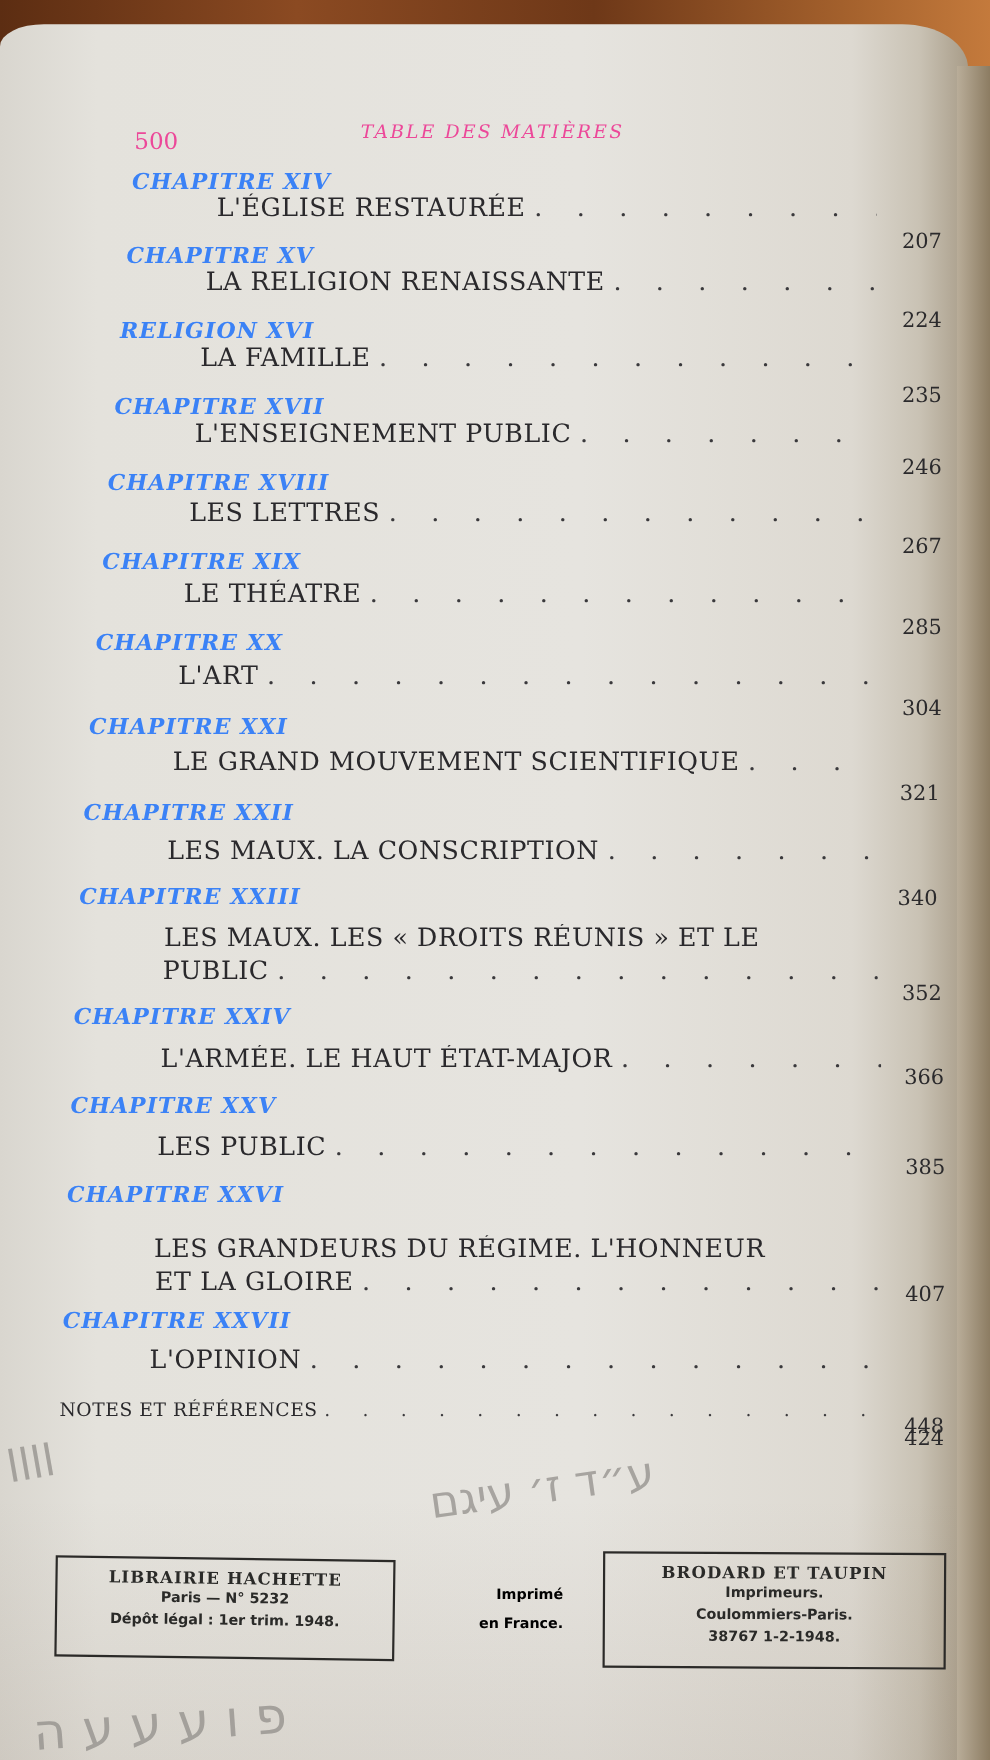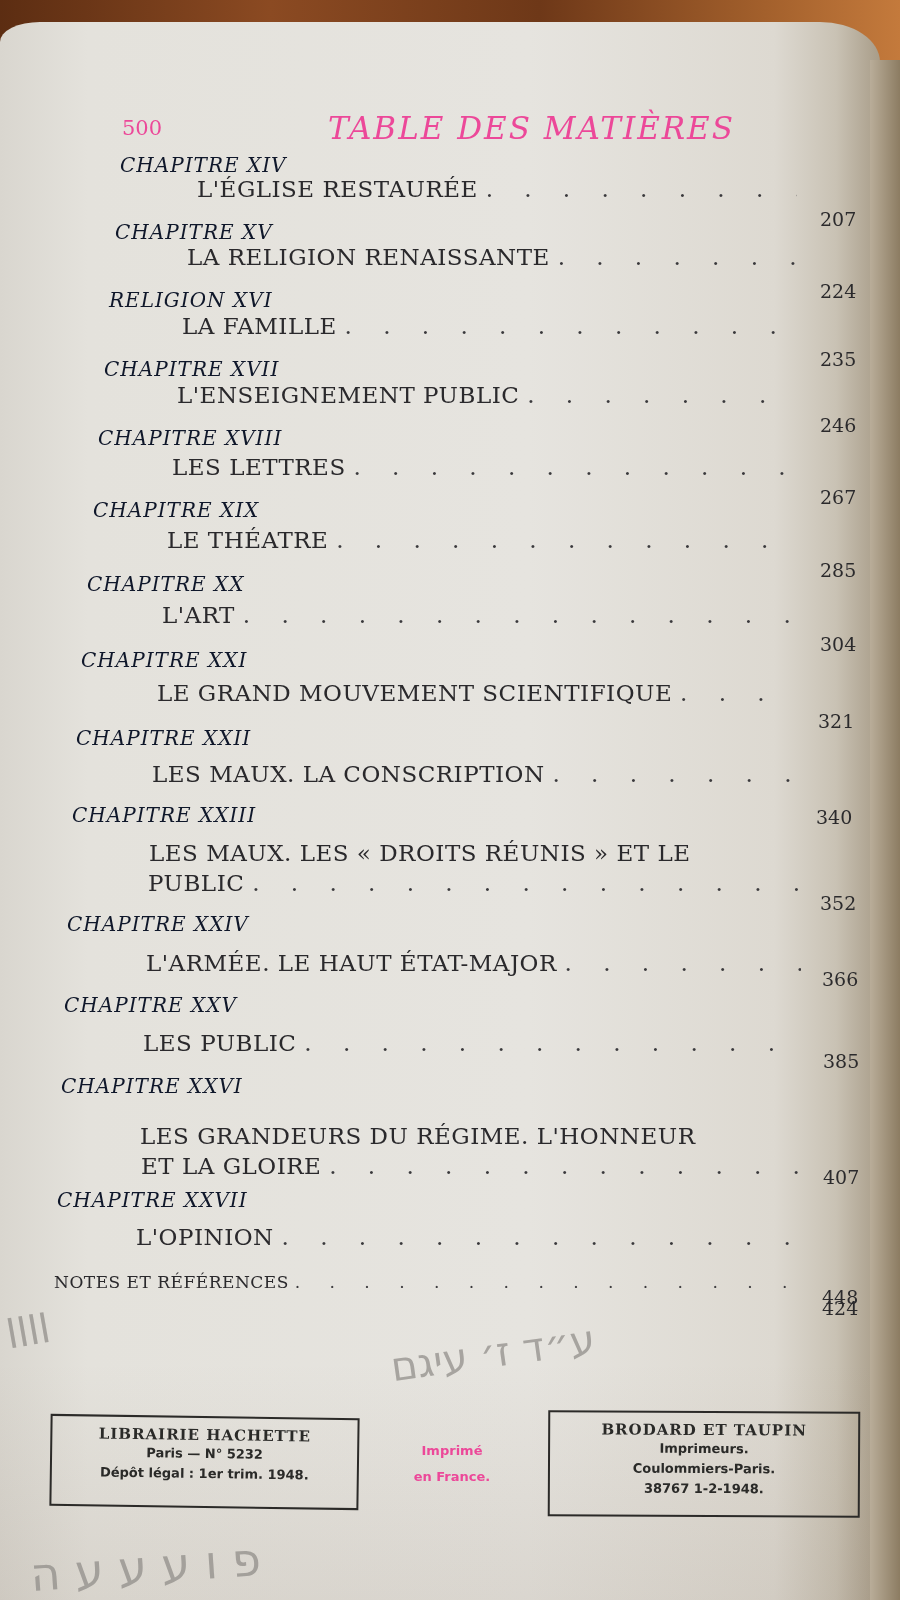--- a/index.html
+++ b/index.html
@@ -14,34 +14,34 @@
     position: absolute; left: 0; top: 22px; width: 880px; height: 1600px;
     background: linear-gradient(90deg, #d9d6cf 0%, #e4e2dc 10%, #e6e4df 60%, #ddd9d1 88%, #c9c2b4 95%, #a89c88 100%);
     border-top-left-radius: 40px 20px; border-top-right-radius: 60px 40px;
   }
   .page::after { content: ""; position: absolute; left: 0; right: 0; bottom: 0; height: 260px;
     background: linear-gradient(180deg, rgba(0,0,0,0) 0%, rgba(120,100,80,0.12) 100%); }
   .right-edge { position: absolute; right: 0; top: 60px; width: 30px; height: 1540px;
     background: linear-gradient(90deg, #b9ad99, #8c7c62); }
   .running-head { position: absolute; top: 110px; left: 122px; width: 620px; height: 30px; color: #ec4899; }
   .folio { position: absolute; left: 0; top: 6px; font-size: 21px; }
-  .running-title { position: absolute; left: 206px; top: 0; font-style: italic; font-size: 31px; letter-spacing: 2px; }
+  .running-title { position: absolute; left: 206px; top: 0; font-style: italic; font-size: 17px; letter-spacing: 2px; }
   .toc { position: absolute; left: 0; top: 0; width: 900px; }
-  .chap-label { position: absolute; font-style: italic; font-size: 20px; letter-spacing: 1px; color: #0f172a; white-space: nowrap; }
+  .chap-label { position: absolute; font-style: italic; font-size: 20px; letter-spacing: 1px; color: #3b82f6; white-space: nowrap; font-weight: bold; }
   .entry { position: absolute; font-size: 23px; color: #2a292c; letter-spacing: 0.5px; white-space: nowrap; overflow: hidden; }
   .entry .title { background: transparent; }
   .entry .leader { color: #3a393c; letter-spacing: 12px; }
   .page-num { position: absolute; font-size: 19px; color: #2b2a2c; }
   .notes { font-size: 17px; letter-spacing: 0.5px; }
   .box { position: absolute; border: 2px solid #2b2a28; text-align: center; color: #2a2a28;
     font-family: "DejaVu Sans", "Liberation Sans", sans-serif; font-weight: bold; }
   .box .l1 { font-family: "DejaVu Serif", serif; font-size: 15px; letter-spacing: 1px; }
   .box .l { font-size: 13px; line-height: 20px; }
-  .imprime { position: absolute; left: 392px; top: 1438px; width: 120px; text-align: center;
-    font-family: "DejaVu Sans", sans-serif; font-weight: bold; font-size: 13px; line-height: 26px; color: #ec4899; }
+  .imprime { position: absolute; left: 392px; top: 1438px; width: 120px; text-align: right;
+    font-family: "DejaVu Sans", sans-serif; font-weight: bold; font-size: 13px; line-height: 26px; color: #000000; }
   .pencil { position: absolute; color: #8d8a86; font-family: "DejaVu Sans", sans-serif; opacity: 0.7; }
 </style>
 </head>
 <body>
 
 <div class="wood"></div>
 <div class="page"></div>
 <div class="right-edge"></div>
 
 <div class="running-head">

